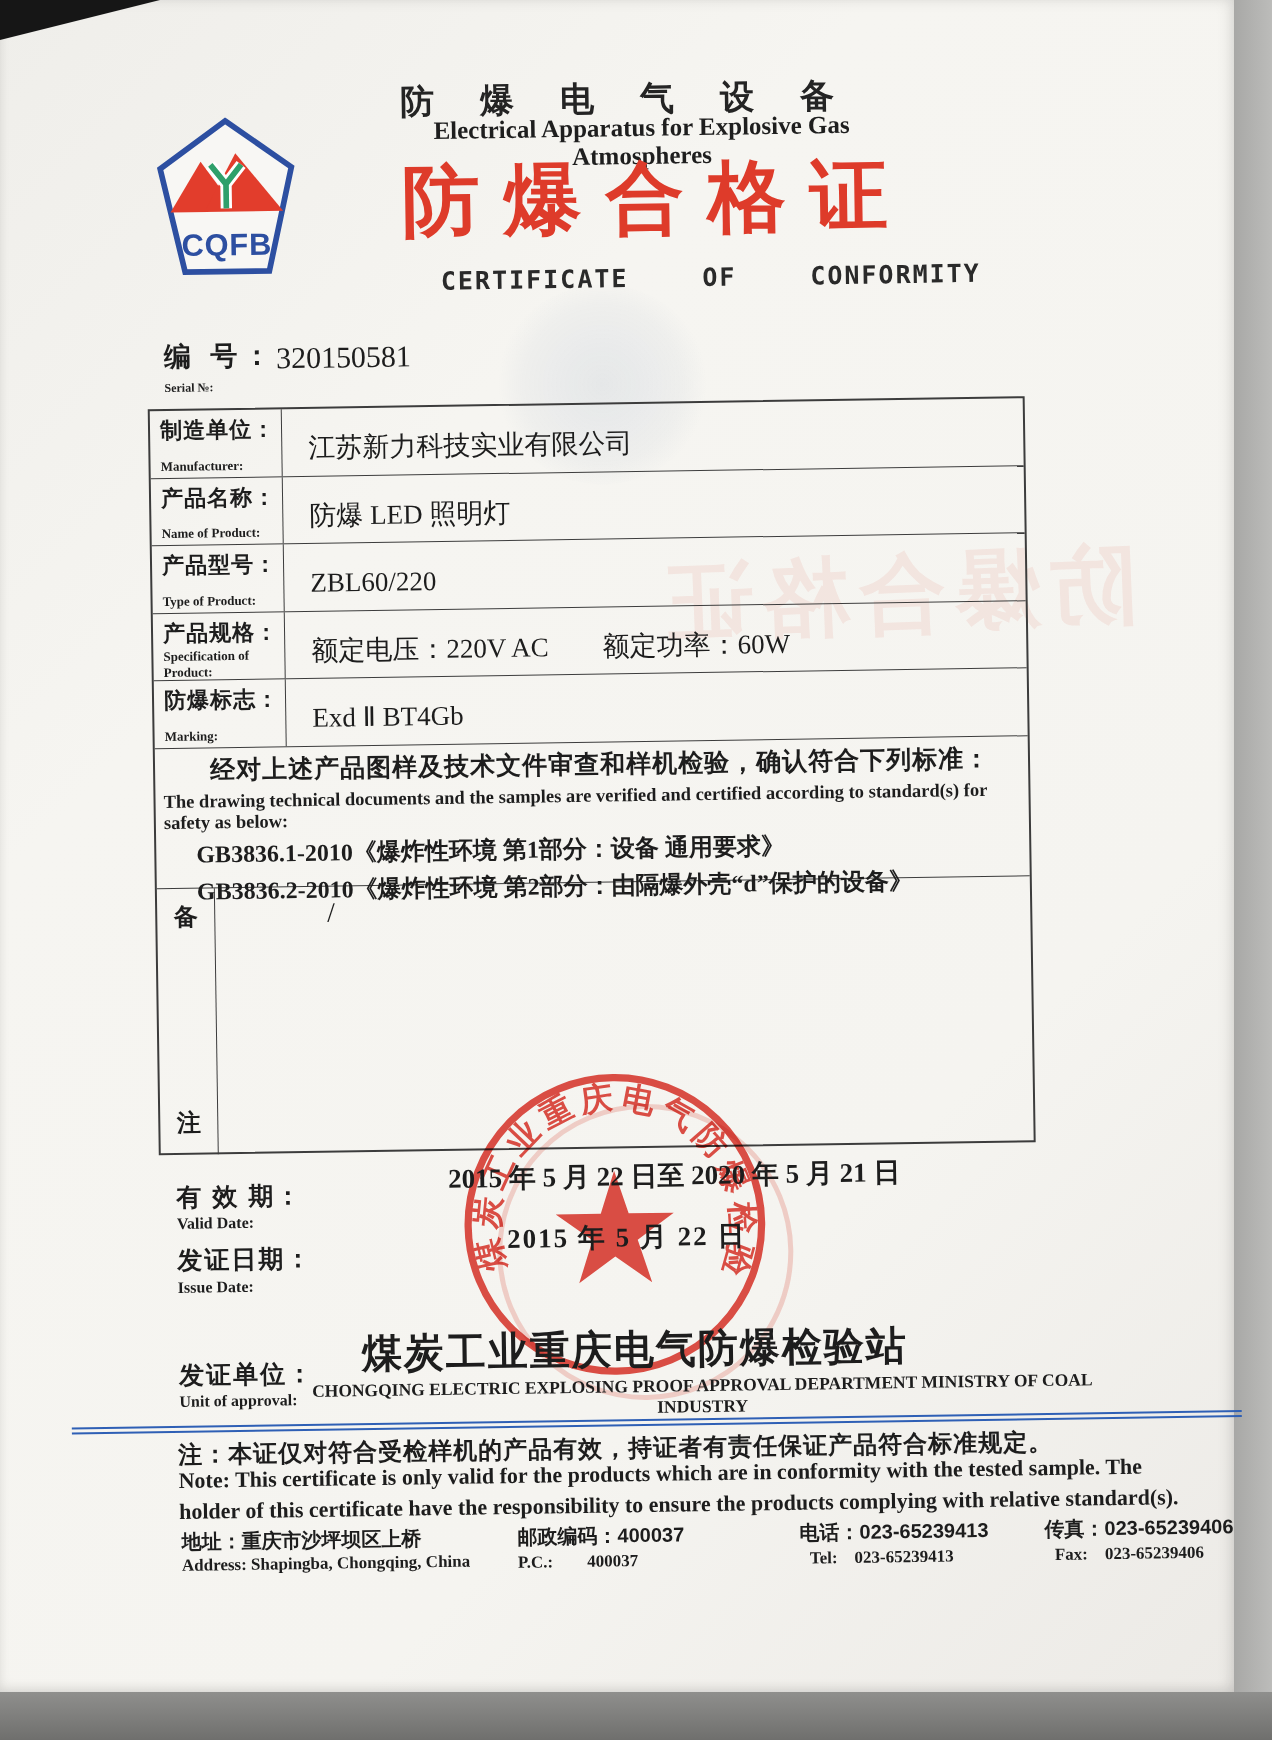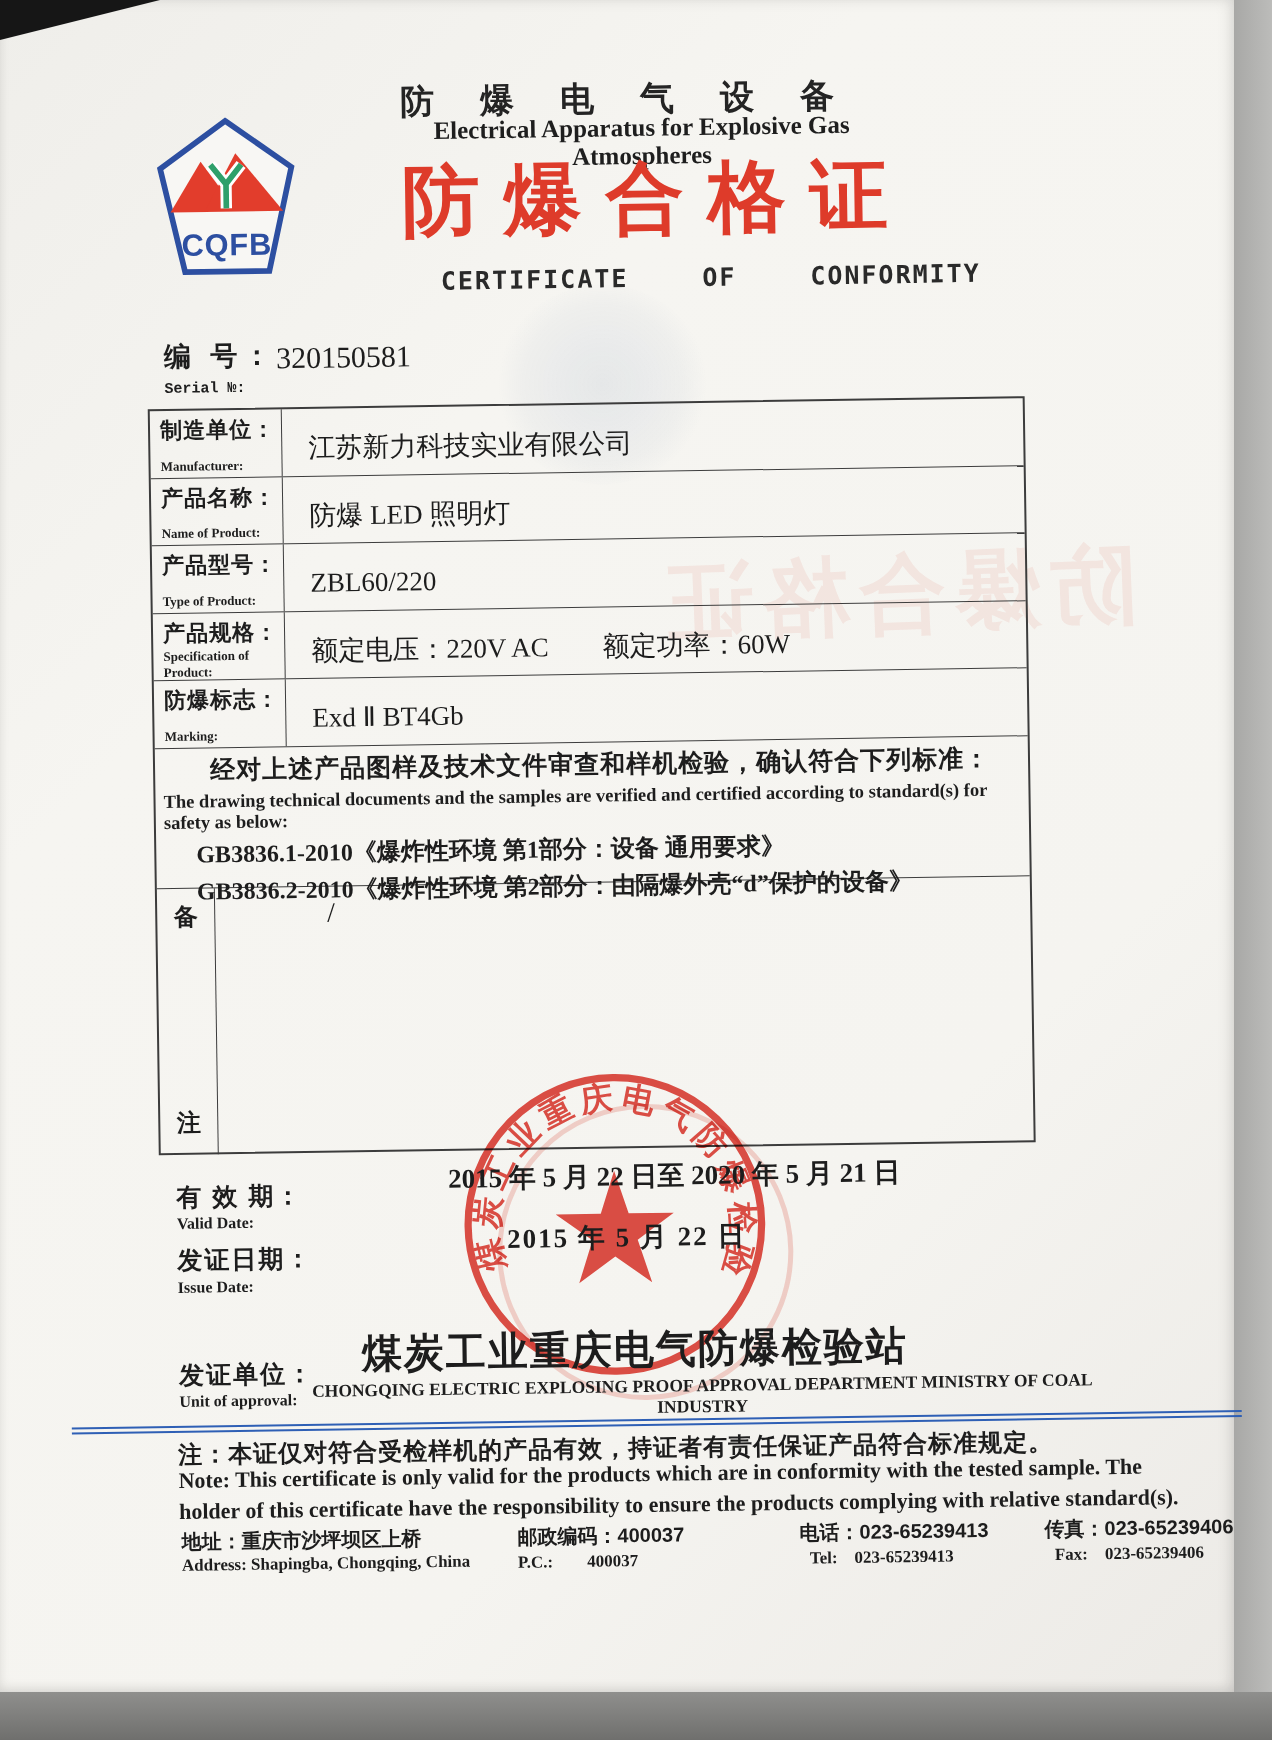--- a/index.html
+++ b/index.html
@@ -29,21 +29,21 @@
   .title-en { position:absolute; left:403px; top:122px; width:500px; text-align:center;
               font-family:"Liberation Serif", serif; font-size:25px; font-weight:600; color:#1e1e1e; }
   .cert-cn { position:absolute; left:412px; top:155px; font-size:78px; font-weight:bold; letter-spacing:24px;
              white-space:nowrap; color:#de3b2a; }
   .cert-en { position:absolute; left:450px; top:272px; width:540px; display:flex; justify-content:space-between;
              font-family:"DejaVu Sans Mono", monospace; font-size:25px; font-weight:bold; letter-spacing:2px; color:#2a2a2a; }
 
   
   .serial-cn { position:absolute; left:172px; top:340px; font-size:27px; font-weight:bold; letter-spacing:6px; }
   .serial-val { position:absolute; left:284px; top:344px; font-family:"Liberation Serif", serif; font-size:30px; }
-  .serial-en { position:absolute; left:172px; top:382px; font-family:Liberation Mono, monospace; font-size:15px; font-weight:600; }
+  .serial-en { position:absolute; left:172px; top:382px; font-family:Liberation Serif, serif; font-size:12px; font-weight:600; }
 
   
   .ctable { position:absolute; left:155px; top:410px; width:877px; height:746px; border:2px solid #3c3c3c; }
   .trow { display:flex; height:67.5px; border-bottom:1.8px solid #3c3c3c; }
   .tlabel { width:132px; border-right:1.8px solid #3c3c3c; display:flex; flex-direction:column;
             justify-content:space-between; padding:5px 2px 3px 10px; }
   .lcn { font-size:22px; font-weight:bold; letter-spacing:1px; }
   .len { font-family:"Liberation Serif", serif; font-size:13px; font-weight:600; }
   .tval { flex:1; display:flex; align-items:center; padding:12px 0 0 26px;
           font-family:"Liberation Serif", serif; font-size:27px; }

